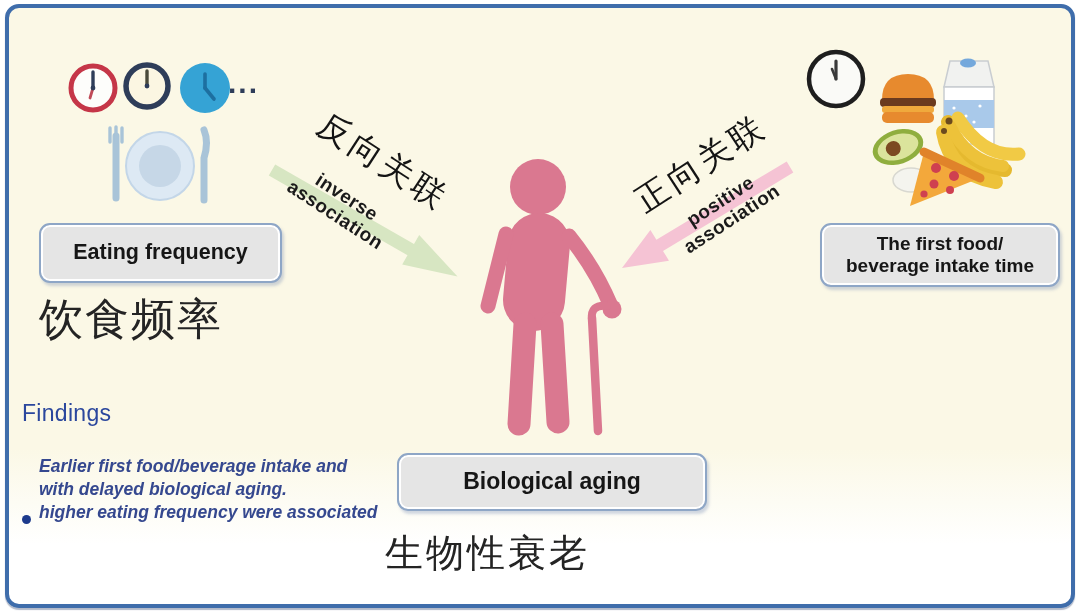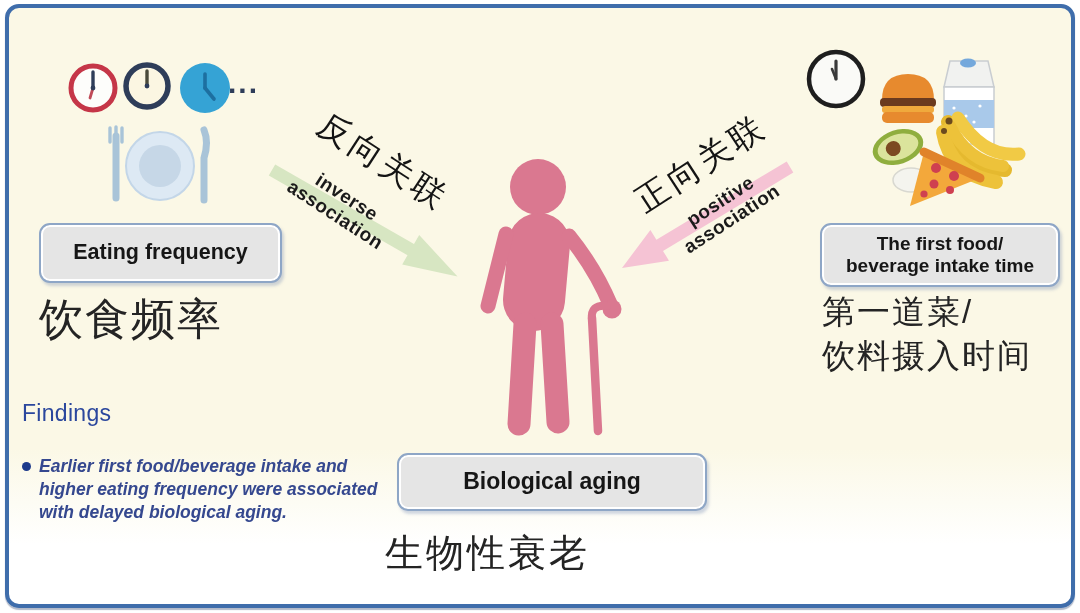--- a/index.html
+++ b/index.html
@@ -23,21 +23,21 @@
   .cn{color:#242424;letter-spacing:2px;}
   .rot{
     position:absolute;transform:translate(-50%,-50%) rotate(var(--r));
     text-align:center;white-space:nowrap;
   }
   .rot-cn{font-size:33px;color:#141414;letter-spacing:4px;font-weight:500;}
   .rot-en{font-size:19px;font-weight:bold;color:#1a1a1a;line-height:1.12;letter-spacing:0.5px;}
   .rot-en span{display:block;}
   .findings{position:absolute;left:22px;top:400px;width:470px;}
   .findings-title{font-size:23px;font-weight:normal;color:#2b479d;margin-bottom:10px;letter-spacing:0.3px;}
-  .bullet-row{display:flex;align-items:flex-start;margin-bottom:3px;margin-top:28px;}
+  .bullet-row{display:flex;align-items:flex-end;margin-bottom:3px;margin-top:28px;}
   .bullet-dot{flex:0 0 auto;width:9px;height:9px;border-radius:50%;background:#1d3a8c;margin:7px 8px 0 0;}
   .bullet-lines{font-size:17.5px;font-style:italic;font-weight:bold;color:#35488f;line-height:1.32;}
   .bullet-lines span{display:block;}
   .ellipsis{position:absolute;left:228px;top:66px;font-size:30px;font-weight:bold;color:#2e3d59;letter-spacing:2px;}
   .box-line{display:block;}
 </style>
 </head>
 <body>
 
 <div class="canvas">
@@ -157,33 +157,29 @@
       <circle cx="136" cy="142" r="4.5" fill="#cf4050"></circle>
       <circle cx="152" cy="148" r="4" fill="#cf4050"></circle>
       <circle cx="126" cy="152" r="3.6" fill="#cf4050"></circle>
     </g>
   </svg>
 
   <div class="label-box" style="left:820px;top:223px;width:236px;height:60px;font-size:19px;">
     <span class="box-line">The first food/</span>
     <span class="box-line">beverage intake time</span>
   </div>
-  <div class="abs cn" style="left:822px;top:290px;font-size:33px;line-height:1.32;">
-    <span style="display:block;">第一道菜/</span>
-    <span style="display:block;">饮料摄入时间</span>
-  </div>
 
   <div class="findings">
     <div class="findings-title">Findings</div>
     <div class="bullet-row">
       <span class="bullet-dot"></span>
       <div class="bullet-lines">
         <span>Earlier first food/beverage intake and</span>
+        <span>with delayed biological aging.</span>
         <span>higher eating frequency were associated</span>
-        <span>with delayed biological aging.</span>
       </div>
     </div>
   </div>
 
   <div class="label-box" style="left:397px;top:453px;width:306px;height:54px;font-size:23px;">
     <span class="box-line">Biological aging</span>
   </div>
   <div class="abs cn" style="left:385px;top:528px;width:310px;font-size:38px;letter-spacing:3px;">生物性衰老</div>
 </div>
 

